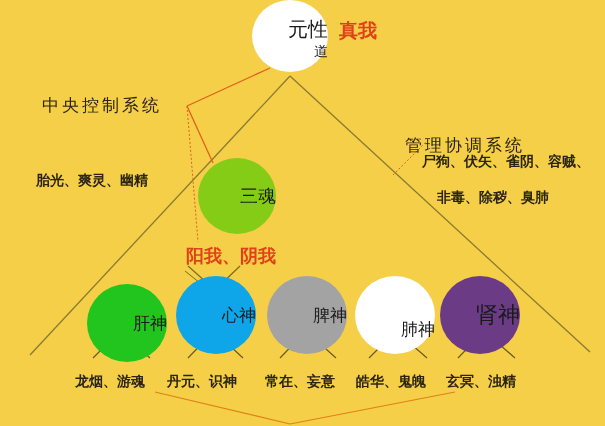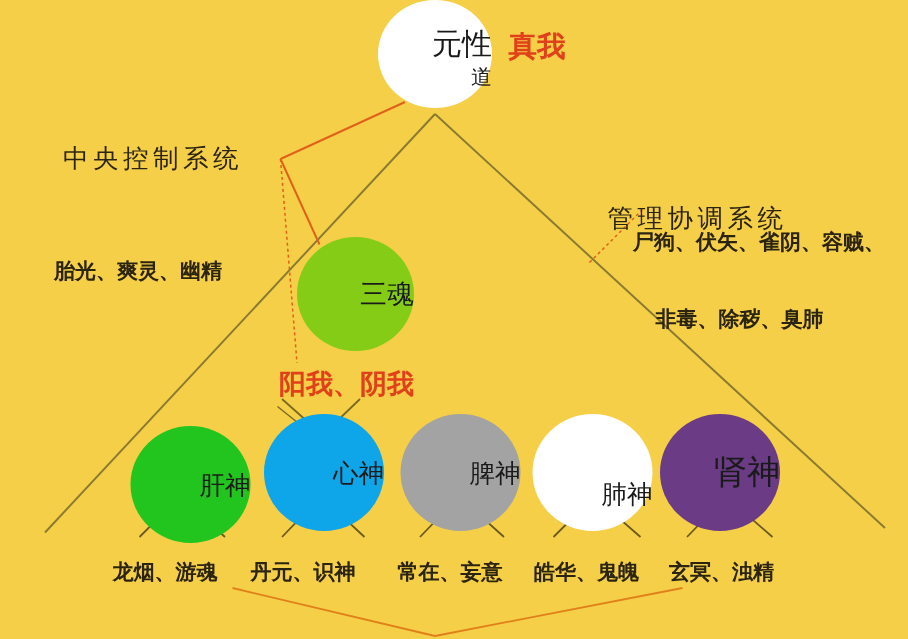--- a/index.html
+++ b/index.html
@@ -60,21 +60,21 @@
 
   <span class="lbl sys" style="left:42px; top:94px;">中央控制系统</span>
   <span class="lbl sys" style="left:405px; top:118px;margin-top:16px;">管理协调系统</span>
 
   <span class="lbl group" style="left:36px; top:172px;">胎光、爽灵、幽精</span>
   <div class="circle" style="left:198px; top:158px; width:78px; height:76px; background:#84cc16;">
     <span style="font-size:18px;">三魂</span>
   </div>
 
   <span class="lbl group" style="left:408px; top:153px;margin-left:14px;">尸狗、伏矢、雀阴、容贼、</span>
-  <span class="lbl group" style="left:437px; top:189px;margin-top:15px;">非毒、除秽、臭肺</span>
+  <span class="lbl group" style="left:437px; top:189px;">非毒、除秽、臭肺</span>
 
   <span class="lbl red" style="left:158px; top:244px; font-size:18px; font-weight:bold;padding-left:28px;">阳我、阴我</span>
 
   <div class="circle" style="left:87px; top:284px; width:80px; height:78px; background:#22c41e;">
     <span style="font-size:17px;">肝神</span>
   </div>
   <div class="circle" style="left:176px; top:276px; width:80px; height:78px; background:#0ea5e9;">
     <span style="font-size:17px;">心神</span>
   </div>
   <div class="circle" style="left:267px; top:276px; width:80px; height:78px; background:#a3a3a3;">

